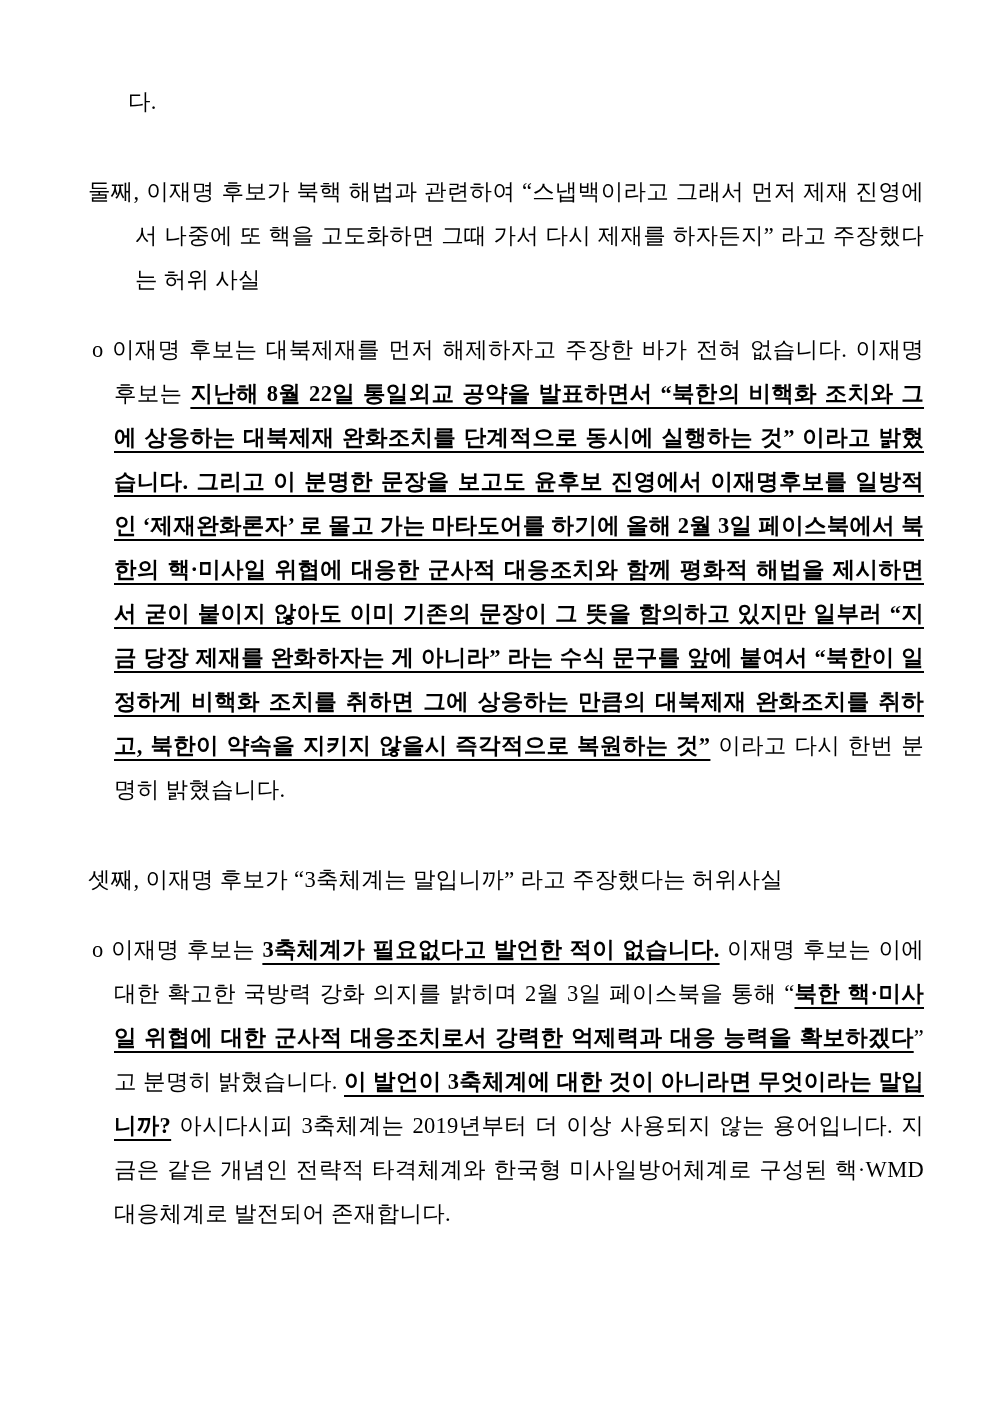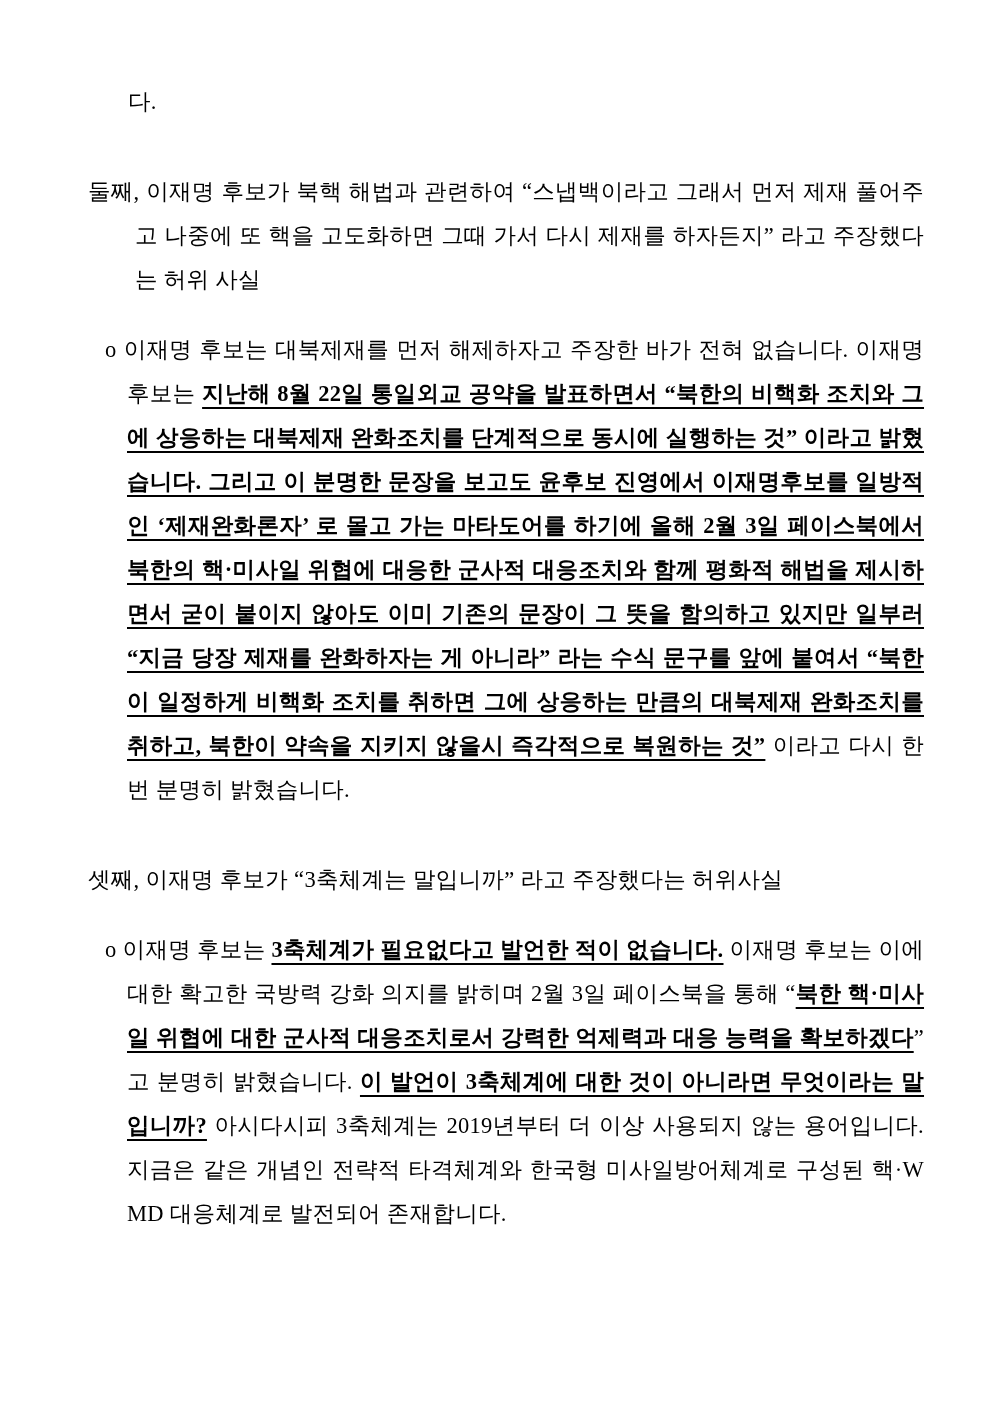--- a/index.html
+++ b/index.html
@@ -36,21 +36,21 @@
     text-align: left;
   }
   
   .claim-heading {
     padding-left: 47px;
     text-indent: -47px;
     margin-bottom: 26px;
   }
   
   .bullet-para {
-    margin-left: 17px;
+    margin-left: 4px;
     padding-left: 22px;
     text-indent: -22px;
     margin-bottom: 46px;
   }
   .section { margin: 0; }
   .em {
     font-weight: bold;
     text-decoration: underline;
     text-decoration-thickness: 1.8px;
     text-underline-offset: 6px;
@@ -59,21 +59,21 @@
   .marker { font-weight: normal; }
 </style>
 </head>
 <body style="background: rgb(255, 255, 255); color: rgb(0, 0, 0);">
 
 <div class="doc">
 
   <p class="fragment">다.</p>
 
   <div class="section">
-    <p class="claim-heading">둘째, 이재명 후보가 북핵 해법과 관련하여 “스냅백이라고 그래서 먼저 제재 풀어주고 나중에 또 핵을 고도화하면 그때 가서 다시 제재를 하자든지” 라고 주장했다는 허위 사실</p>
+    <p class="claim-heading">둘째, 이재명 후보가 북핵 해법과 관련하여 “스냅백이라고 그래서 먼저 제재 진영에서 나중에 또 핵을 고도화하면 그때 가서 다시 제재를 하자든지” 라고 주장했다는 허위 사실</p>
     <p class="bullet-para"><span class="marker">o</span> <span><span class="plain">이재명 후보는 대북제재를 먼저 해제하자고 주장한 바가 전혀 없습니다. 이재명 후보는 </span><span class="em">지난해 8월 22일 통일외교 공약을 발표하면서 “북한의 비핵화 조치와 그에 상응하는 대북제재 완화조치를 단계적으로 동시에 실행하는 것” 이라고 밝혔습니다. 그리고 이 분명한 문장을 보고도 윤후보 진영에서 이재명후보를 일방적인 ‘제재완화론자’ 로 몰고 가는 마타도어를 하기에 올해 2월 3일 페이스북에서 북한의 핵·미사일 위협에 대응한 군사적 대응조치와 함께 평화적 해법을 제시하면서 굳이 붙이지 않아도 이미 기존의 문장이 그 뜻을 함의하고 있지만 일부러 “지금 당장 제재를 완화하자는 게 아니라” 라는 수식 문구를 앞에 붙여서 “북한이 일정하게 비핵화 조치를 취하면 그에 상응하는 만큼의 대북제재 완화조치를 취하고, 북한이 약속을 지키지 않을시 즉각적으로 복원하는 것”</span><span class="plain"> 이라고 다시 한번 분명히 밝혔습니다.</span></span></p>
   </div>
 
   <div class="section">
     <p class="claim-heading">셋째, 이재명 후보가 “3축체계는 말입니까” 라고 주장했다는 허위사실</p>
     <p class="bullet-para"><span class="marker">o</span> <span><span class="plain">이재명 후보는 </span><span class="em">3축체계가 필요없다고 발언한 적이 없습니다.</span><span class="plain"> 이재명 후보는 이에 대한 확고한 국방력 강화 의지를 밝히며 2월 3일 페이스북을 통해 “</span><span class="em">북한 핵·미사일 위협에 대한 군사적 대응조치로서 강력한 억제력과 대응 능력을 확보하겠다</span><span class="plain">” 고 분명히 밝혔습니다. </span><span class="em">이 발언이 3축체계에 대한 것이 아니라면 무엇이라는 말입니까?</span><span class="plain"> 아시다시피 3축체계는 2019년부터 더 이상 사용되지 않는 용어입니다. 지금은 같은 개념인 전략적 타격체계와 한국형 미사일방어체계로 구성된 핵·WMD 대응체계로 발전되어 존재합니다.</span></span></p>
   </div>
 
 </div>
 

